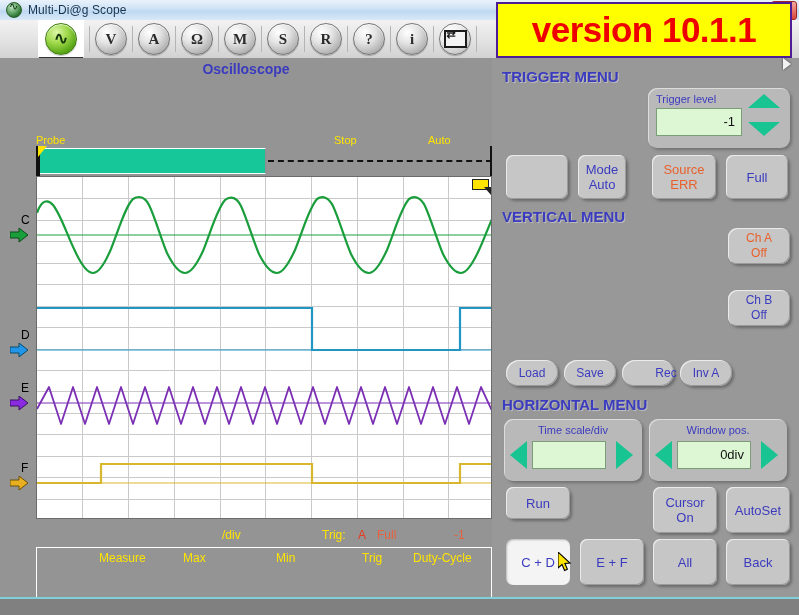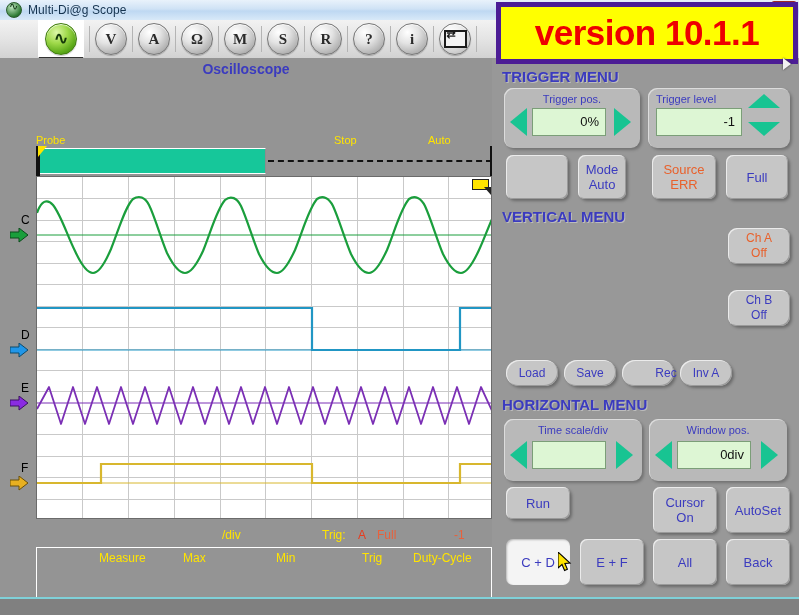--- a/index.html
+++ b/index.html
@@ -141,21 +141,21 @@
   .statusrows .row{position:relative;height:20px;font-size:12px;}
   .statusrows .row span{position:absolute;top:2px;}
 
   
   .panel{
     position:absolute;left:492px;top:58px;width:307px;height:539px;
     background:#989898;
   }
   .version{
     position:absolute;left:496px;top:2px;width:292px;height:52px;
-    background:#ffff00;border:5px solid #4c1d95;
+    background:#ffff00;border:2px solid #4c1d95;
     display:flex;align-items:center;justify-content:center;
   }
   .version span{
     color:#ee0000;font-weight:bold;font-size:35px;letter-spacing:-.5px;
     font-family:"Liberation Sans",sans-serif;
   }
   .panel-cursor{
     position:absolute;left:783px;top:58px;width:0;height:0;
     border-left:8px solid #f2f2f2;border-top:6px solid transparent;border-bottom:6px solid transparent;
     filter:drop-shadow(0 0 1px #333);
@@ -368,26 +368,20 @@
 
   <div class="panel"></div>
 
   <div class="version">
     <span>version 10.1.1</span>
   </div>
   <div class="panel-cursor"></div>
 
   <div class="menu-h" style="left:502px;top:68px;">TRIGGER MENU</div>
 
-  <div class="group" style="left:504px;top:88px;width:136px;height:60px;">
-    <div class="glab">Trigger pos.</div>
-    <div class="tri tri-l" style="left:6px;top:20px;"></div>
-    <div class="field" style="left:28px;top:20px;width:74px;height:28px;">0%</div>
-    <div class="tri tri-r" style="left:110px;top:20px;"></div>
-  </div>
 
   <div class="group" style="left:648px;top:88px;width:142px;height:60px;">
     <div class="glab" style="text-align:left;padding-left:8px;">Trigger level</div>
     <div class="field" style="left:8px;top:20px;width:86px;height:28px;">-1</div>
     <div class="tri tri-u" style="left:100px;top:6px;"></div>
     <div class="tri tri-d" style="left:100px;top:34px;"></div>
   </div>
 
   <div class="btn" style="left:506px;top:155px;width:62px;height:44px;">
     <span></span>

